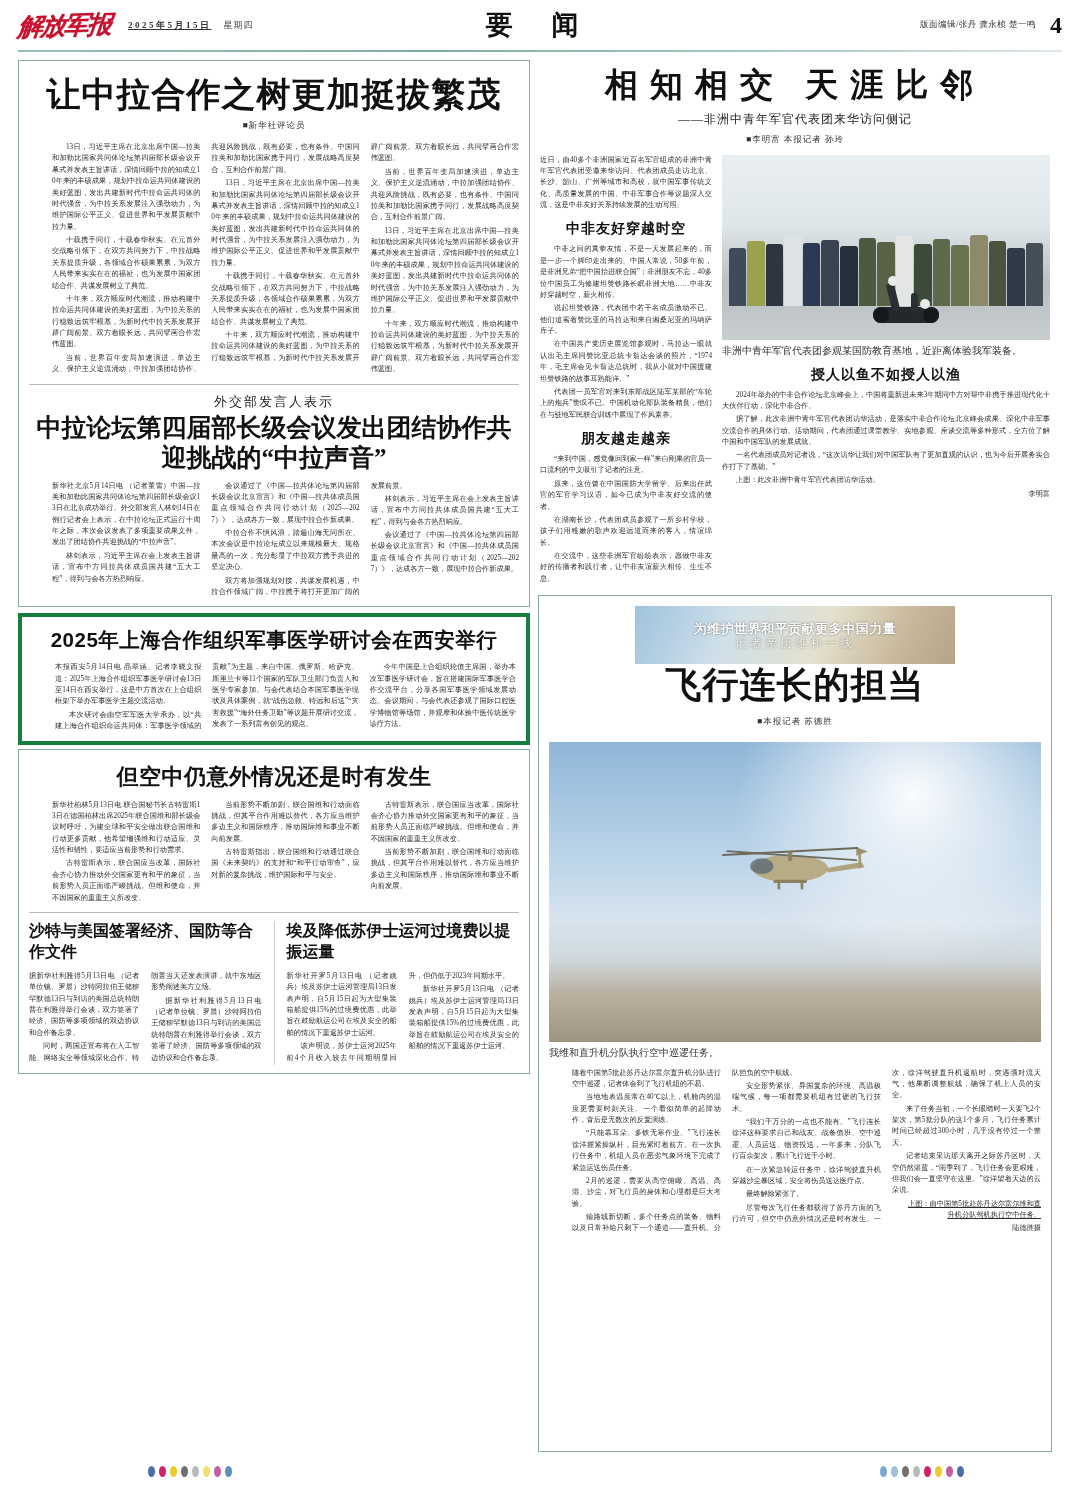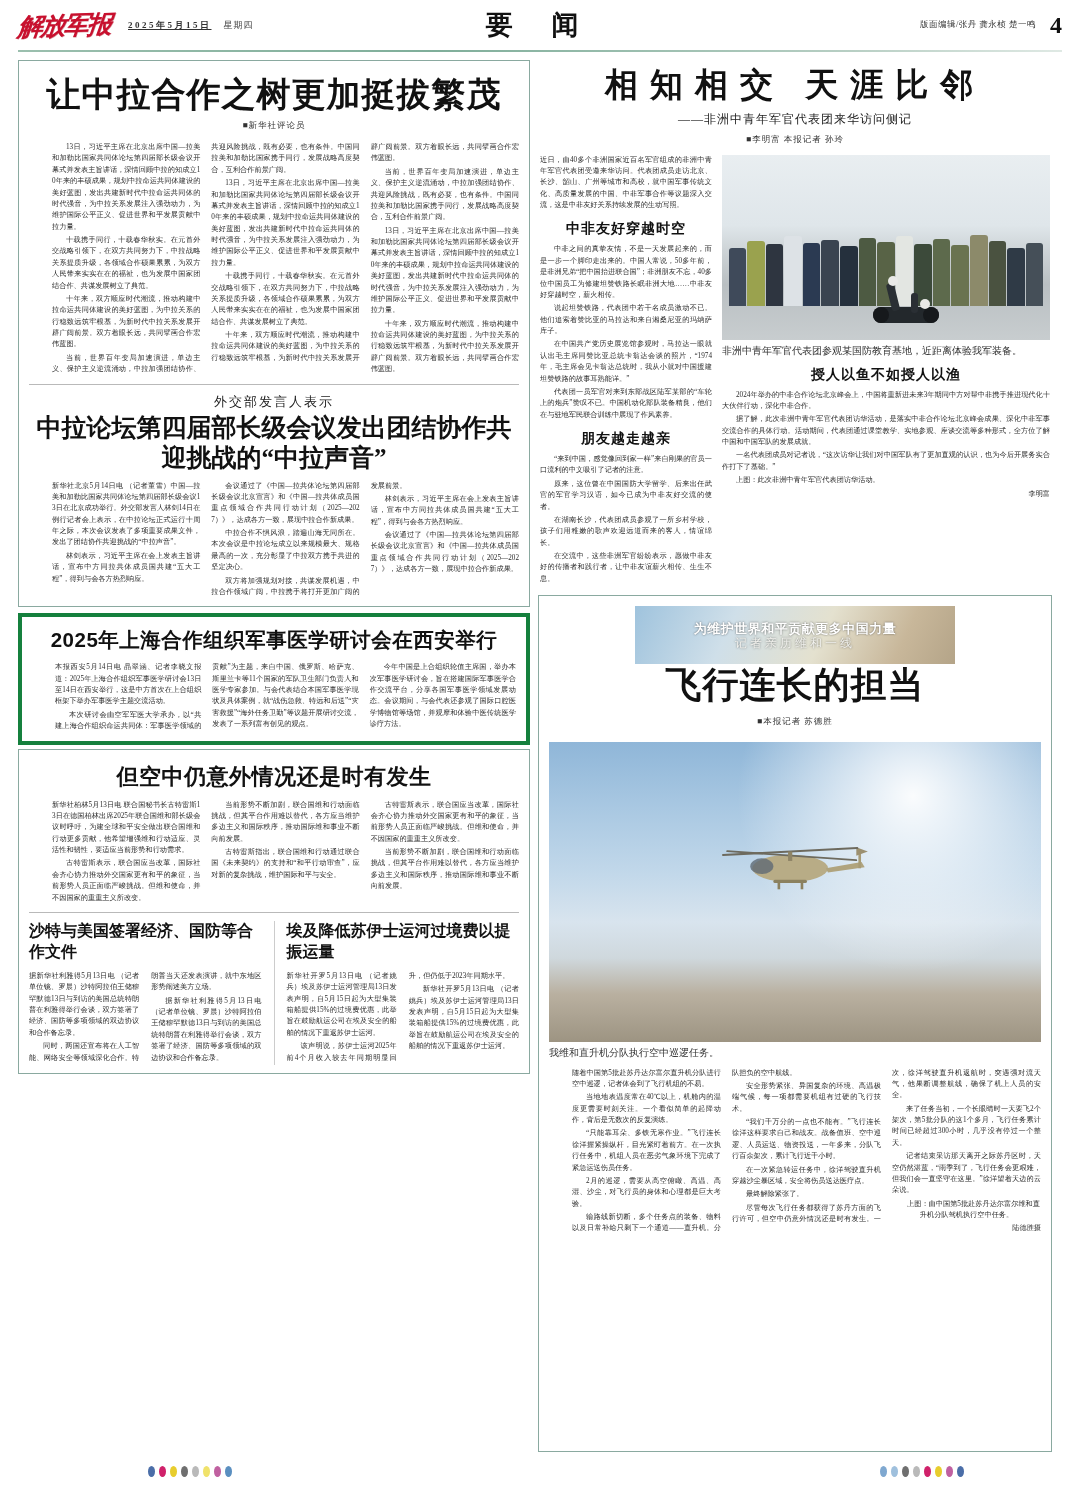--- a/index.html
+++ b/index.html
@@ -379,21 +379,21 @@
         <p>“只能靠耳朵、多铁无寒作业。”飞行连长徐洋握紧操纵杆，目光紧盯着前方。在一次执行任务中，机组人员在恶劣气象环境下完成了紧急运送伤员任务。</p>
         <p>2月的巡逻，需要从高空俯瞰、高温、高湿、沙尘，对飞行员的身体和心理都是巨大考验。</p>
         <p>输路线新切断，多个任务点的装备、物料以及日常补给只剩下一个通道——直升机。分队担负的空中航线。</p>
         <p>安全形势紧张、异国复杂的环境、高温极端气候，每一项都需要机组有过硬的飞行技术。</p>
         <p>“我们千万分的一点也不能有。”飞行连长徐洋这样要求自己和战友。战备值班、空中巡逻、人员运送、物资投送，一年多来，分队飞行百余架次，累计飞行近千小时。</p>
         <p>在一次紧急转运任务中，徐洋驾驶直升机穿越沙尘暴区域，安全将伤员送达医疗点。</p>
         <p>最终解除紧张了。</p>
         <p>尽管每次飞行任务都获得了苏丹方面的飞行许可，但空中仍意外情况还是时有发生。一次，徐洋驾驶直升机返航时，突遇强对流天气，他果断调整航线，确保了机上人员的安全。</p>
         <p>来了任务当初，一个长眼睛时一天要飞2个架次，第5批分队的这1个多月，飞行任务累计时间已经超过300小时，几乎没有停过一个整天。</p>
         <p>记者结束采访那天离开之际苏丹区时，天空仍然湛蓝，“雨季到了，飞行任务会更艰难，但我们会一直坚守在这里。”徐洋望着天边的云朵说。</p>
-        <p style="text-align:center;">上图：由中国第5批赴苏丹达尔富尔维和直升机分队驾机执行空中任务。</p>
+        <p style="text-align:right;text-decoration:underline;">上图：由中国第5批赴苏丹达尔富尔维和直升机分队驾机执行空中任务。</p>
         <p style="text-align:right;text-indent:0;">陆德胜摄</p>
       </div>
     </div>
   </div>
 </div>
 
 <div class="regmarks" style="left:148px;">
   <span style="background:#4b6ea8;"></span>
   <span style="background:#d0216a;"></span>
   <span style="background:#e8cd2d;"></span>

